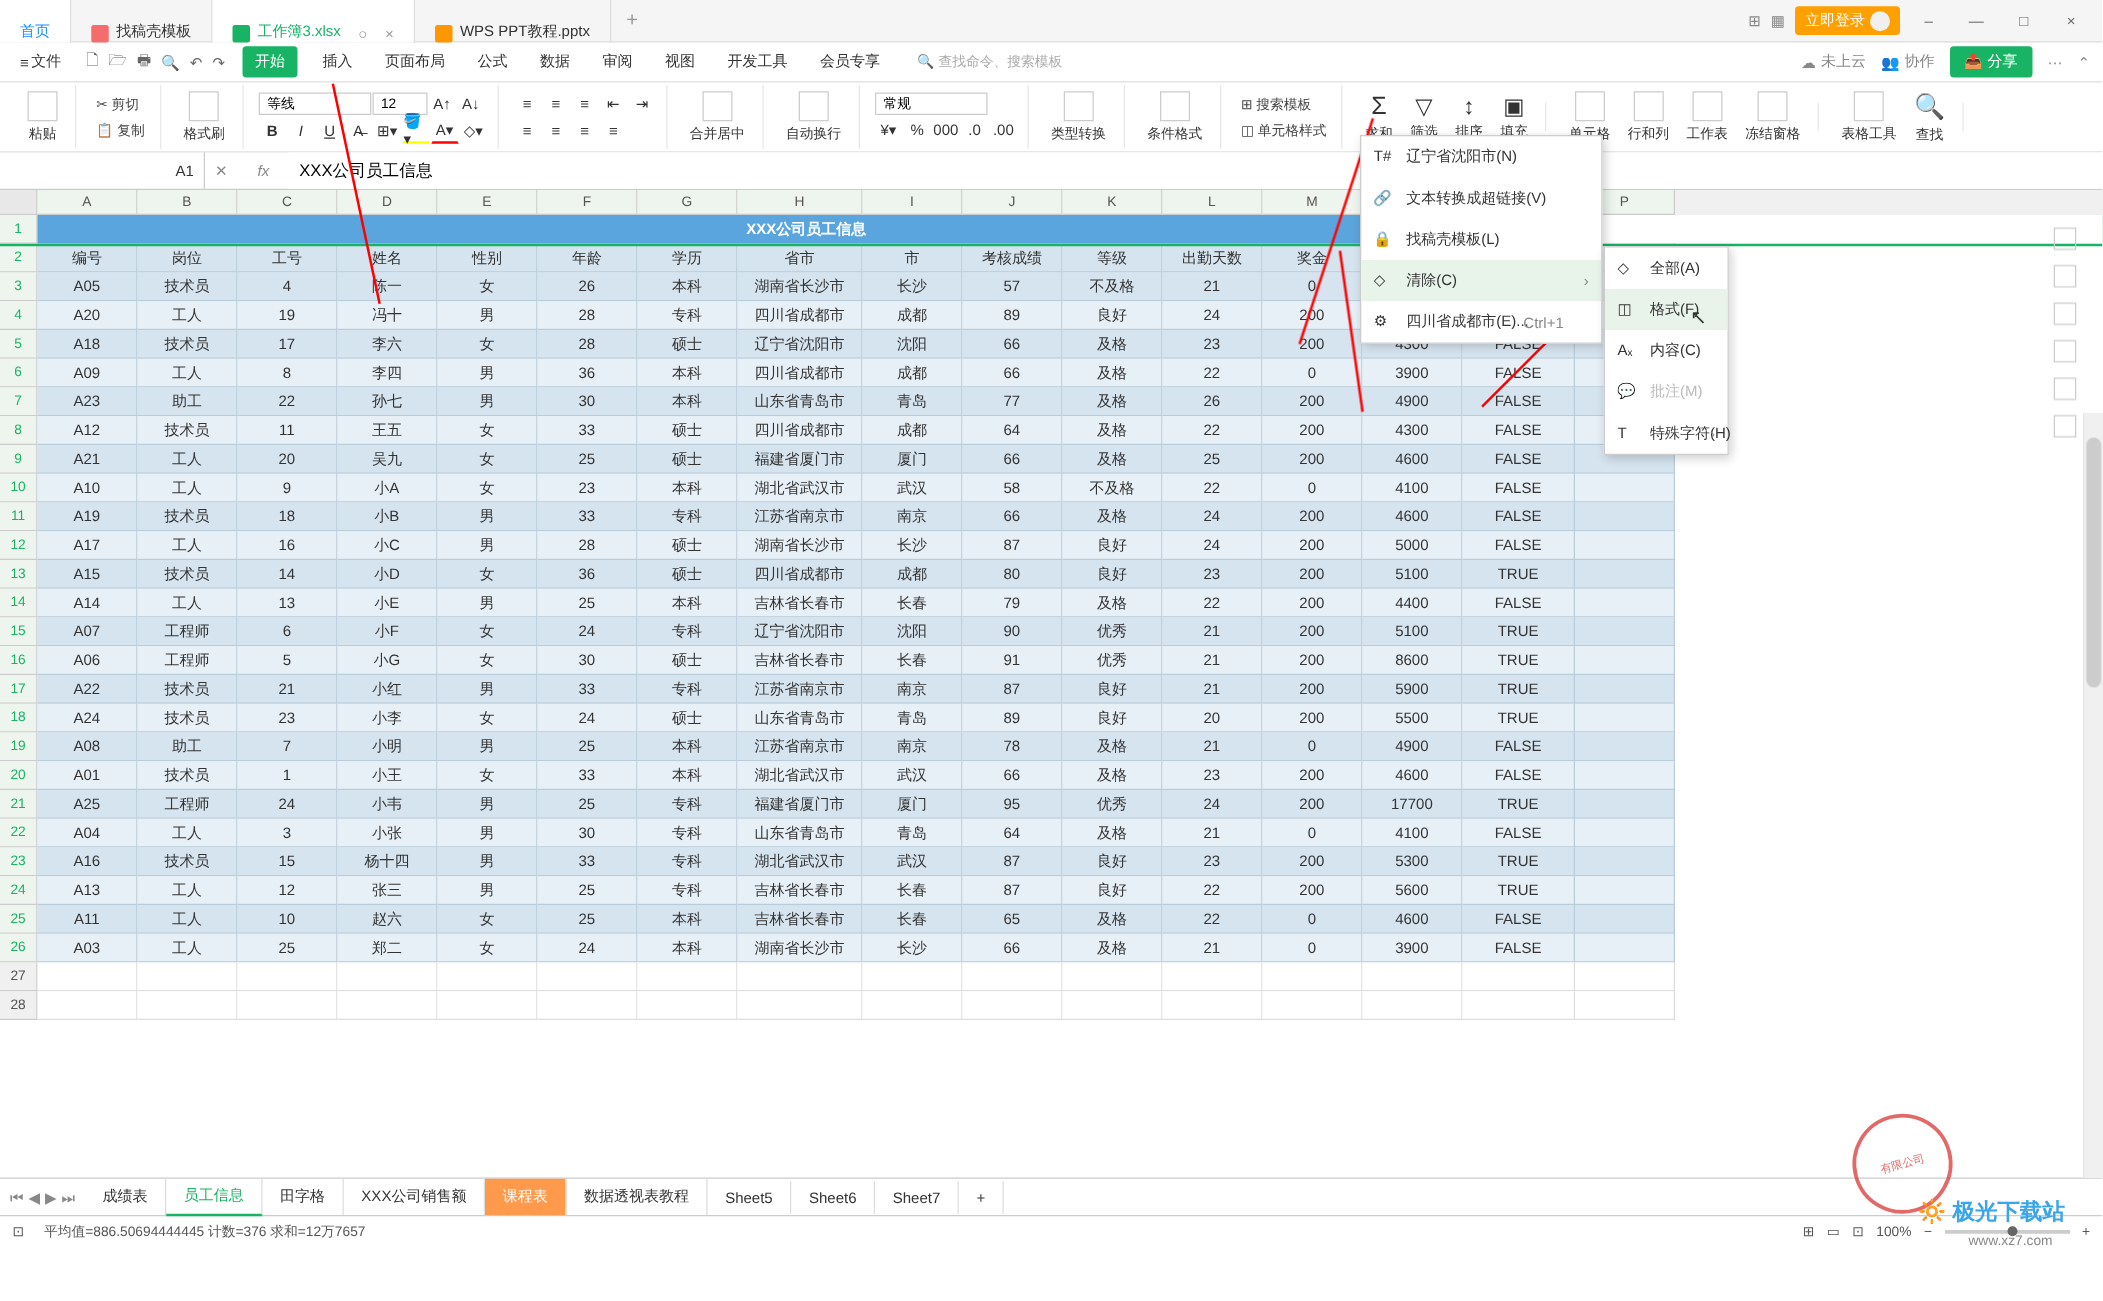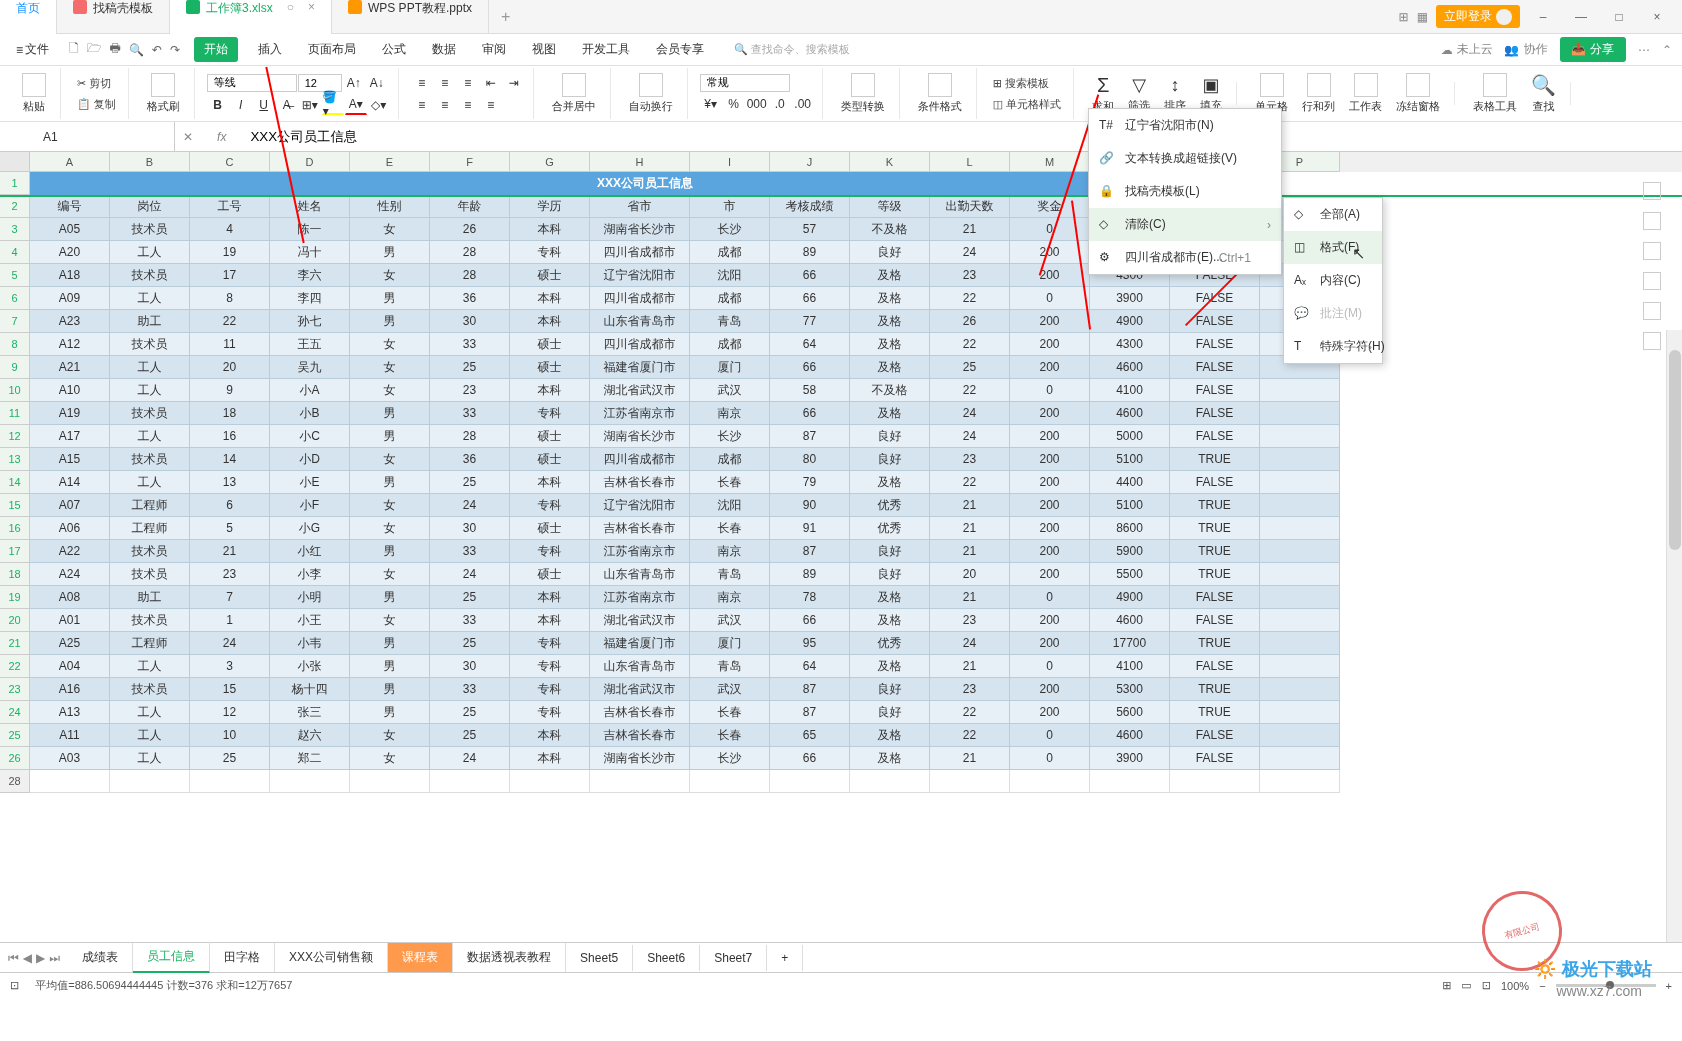--- a/index.html
+++ b/index.html
@@ -1,18 +1,18 @@
 <!DOCTYPE html>
 <html><head>
 <meta charset="utf-8">
 <style>
 *{margin:0;padding:0;box-sizing:border-box;font-family:"Microsoft YaHei",Arial,sans-serif;}
 body{background:#fff;font-size:12px;color:#333;overflow:hidden;width:1682px;height:1041px;position:relative;}
 .titlebar{height:34px;background:#f5f5f5;display:flex;align-items:center;border-bottom:1px solid #ddd;}
-.tab{height:34px;padding:0 16px;display:flex;align-items:flex-start;gap:6px;border-right:1px solid #ddd;cursor:pointer;}
+.tab{height:34px;padding:0 16px;display:flex;align-items:flex-end;gap:6px;border-right:1px solid #ddd;cursor:pointer;}
 .tab.home{background:#fff;color:#1890ff;}
 .tab.active{background:#fff;color:#19b366;}
 .tab-icon{width:14px;height:14px;display:inline-block;}
 .tab-icon.x{background:#19b366;border-radius:2px;}
 .tab-icon.d{background:#f56c6c;border-radius:2px;}
 .tab-icon.p{background:#ff9800;border-radius:2px;}
 .tab-close{color:#999;margin-left:8px;}
 .tab-new{padding:0 12px;color:#999;font-size:16px;}
 .titlebar-right{margin-left:auto;display:flex;align-items:center;gap:8px;padding-right:10px;}
 .login-btn{background:#ffa000;color:#fff;padding:3px 8px;border-radius:3px;display:flex;align-items:center;gap:4px;}
@@ -35,21 +35,21 @@
 .tool-group.row{flex-direction:row;align-items:center;}
 .tool-btn{display:flex;align-items:center;gap:3px;cursor:pointer;padding:2px 4px;font-size:11px;color:#444;}
 .font-sel{border:1px solid #ccc;padding:2px 6px;font-size:11px;width:90px;background:#fff;}
 .size-sel{border:1px solid #ccc;padding:2px 6px;font-size:11px;width:44px;background:#fff;}
 .fmt-btn{width:22px;height:20px;display:inline-flex;align-items:center;justify-content:center;cursor:pointer;font-size:12px;border:1px solid transparent;}
 .fmt-row{display:flex;gap:1px;align-items:center;}
 .big-btn{display:flex;flex-direction:column;align-items:center;gap:2px;padding:2px 6px;cursor:pointer;font-size:11px;}
 .big-ico{width:24px;height:24px;border:1px solid #ccc;}
 
 .formulabar{height:30px;display:flex;align-items:center;border-bottom:1px solid #ccc;}
-.namebox{width:140px;border-right:1px solid #ccc;height:100%;display:flex;align-items:center;padding:0 8px;justify-content:flex-start;margin-left:35px;}
+.namebox{width:164px;border-right:1px solid #ccc;height:100%;display:flex;align-items:center;padding:0 8px;justify-content:flex-end;}
 .fx-ico{padding:0 16px;color:#888;font-style:italic;}
 .formula-input{flex:1;padding:0 8px;height:100%;border:none;outline:none;}
 
 .sheet-area{position:relative;height:790px;overflow:hidden;}
 .col-headers{display:flex;height:20px;background:#f0f0f0;position:sticky;top:0;}
 .corner{width:30px;background:#e8e8e8;border-right:1px solid #ccc;border-bottom:1px solid #ccc;}
 .col-h{border-right:1px solid #ccc;border-bottom:1px solid #ccc;text-align:center;font-size:11px;color:#555;line-height:20px;background:#eef5ee;}
 .row{display:flex;height:23px;}
 .row-h{width:30px;background:#eef5ee;border-right:1px solid #ccc;border-bottom:1px solid #ccc;text-align:center;font-size:11px;color:#19b366;line-height:23px;}
 .cell{border-right:1px solid #b8ccd9;border-bottom:1px solid #b8ccd9;text-align:center;font-size:12px;line-height:23px;overflow:hidden;white-space:nowrap;}
@@ -73,21 +73,21 @@
 .sheet-tab.active{color:#19b366;border-bottom:2px solid #19b366;}
 .sheet-tab.hl{background:#ff9a4d;color:#fff;}
 
 .statusbar{height:26px;display:flex;align-items:center;padding:0 10px;border-top:1px solid #ccc;font-size:11px;color:#555;gap:16px;}
 .statusbar-right{margin-left:auto;display:flex;align-items:center;gap:10px;}
 .zoom-slider{width:100px;height:3px;background:#ccc;position:relative;}
 .zoom-slider::after{content:"";position:absolute;width:8px;height:8px;background:#666;border-radius:50%;top:-3px;left:50%;}
 
 .watermark{position:absolute;right:120px;bottom:70px;width:80px;height:80px;border:3px solid #d44;border-radius:50%;display:flex;align-items:center;justify-content:center;color:#d44;font-size:9px;transform:rotate(-15deg);opacity:0.8;}
 .site-logo{position:absolute;right:30px;bottom:60px;font-size:18px;color:#3aa5e8;font-weight:bold;}
-.site-url{position:absolute;right:40px;bottom:42px;font-size:14px;color:#888;margin-top:20px;}
+.site-url{position:absolute;right:40px;bottom:42px;font-size:11px;color:#888;margin-top:20px;}
 
 .arrow-red{position:absolute;background:#f00;z-index:50;}
 .arrow-red.a1{width:2px;height:180px;left:284px;top:65px;transform:rotate(-12deg);}
 .arrow-red.a2{width:2px;height:190px;left:1068px;top:90px;transform:rotate(18deg);}
 .arrow-red.a3{width:2px;height:130px;left:1080px;top:200px;transform:rotate(-8deg);}
 .arrow-red.a4{width:2px;height:100px;left:1220px;top:240px;transform:rotate(45deg);}
 .cursor-img{position:absolute;z-index:200;font-size:16px;}
 
 .scroll-v{position:absolute;right:0;top:178px;width:16px;height:760px;background:#f0f0f0;border-left:1px solid #ddd;}
 .scroll-thumb{position:absolute;width:12px;left:2px;top:20px;height:200px;background:#ccc;border-radius:6px;}
@@ -806,20 +806,39 @@
         <div class="cell" style="width:80px">长沙</div>
         <div class="cell" style="width:80px">66</div>
         <div class="cell" style="width:80px">及格</div>
         <div class="cell" style="width:80px">21</div>
         <div class="cell" style="width:80px">0</div>
         <div class="cell" style="width:80px">3900</div>
         <div class="cell" style="width:90px">FALSE</div>
         <div class="cell" style="width:80px"></div>
       </div>
       <div class="row">
+        <div class="row-h" style="background:#f0f0f0;color:#555;">27</div>
+        <div class="cell" style="width:80px;background:#fff;border-color:#ddd;"></div>
+        <div class="cell" style="width:80px;background:#fff;border-color:#ddd;"></div>
+        <div class="cell" style="width:80px;background:#fff;border-color:#ddd;"></div>
+        <div class="cell" style="width:80px;background:#fff;border-color:#ddd;"></div>
+        <div class="cell" style="width:80px;background:#fff;border-color:#ddd;"></div>
+        <div class="cell" style="width:80px;background:#fff;border-color:#ddd;"></div>
+        <div class="cell" style="width:80px;background:#fff;border-color:#ddd;"></div>
+        <div class="cell" style="width:100px;background:#fff;border-color:#ddd;"></div>
+        <div class="cell" style="width:80px;background:#fff;border-color:#ddd;"></div>
+        <div class="cell" style="width:80px;background:#fff;border-color:#ddd;"></div>
+        <div class="cell" style="width:80px;background:#fff;border-color:#ddd;"></div>
+        <div class="cell" style="width:80px;background:#fff;border-color:#ddd;"></div>
+        <div class="cell" style="width:80px;background:#fff;border-color:#ddd;"></div>
+        <div class="cell" style="width:80px;background:#fff;border-color:#ddd;"></div>
+        <div class="cell" style="width:90px;background:#fff;border-color:#ddd;"></div>
+        <div class="cell" style="width:80px;background:#fff;border-color:#ddd;"></div>
+      </div>
+      <div class="row">
         <div class="row-h" style="background:#f0f0f0;color:#555;">28</div>
         <div class="cell" style="width:80px;background:#fff;border-color:#ddd;"></div>
         <div class="cell" style="width:80px;background:#fff;border-color:#ddd;"></div>
         <div class="cell" style="width:80px;background:#fff;border-color:#ddd;"></div>
         <div class="cell" style="width:80px;background:#fff;border-color:#ddd;"></div>
         <div class="cell" style="width:80px;background:#fff;border-color:#ddd;"></div>
         <div class="cell" style="width:80px;background:#fff;border-color:#ddd;"></div>
         <div class="cell" style="width:80px;background:#fff;border-color:#ddd;"></div>
         <div class="cell" style="width:100px;background:#fff;border-color:#ddd;"></div>
         <div class="cell" style="width:80px;background:#fff;border-color:#ddd;"></div>

